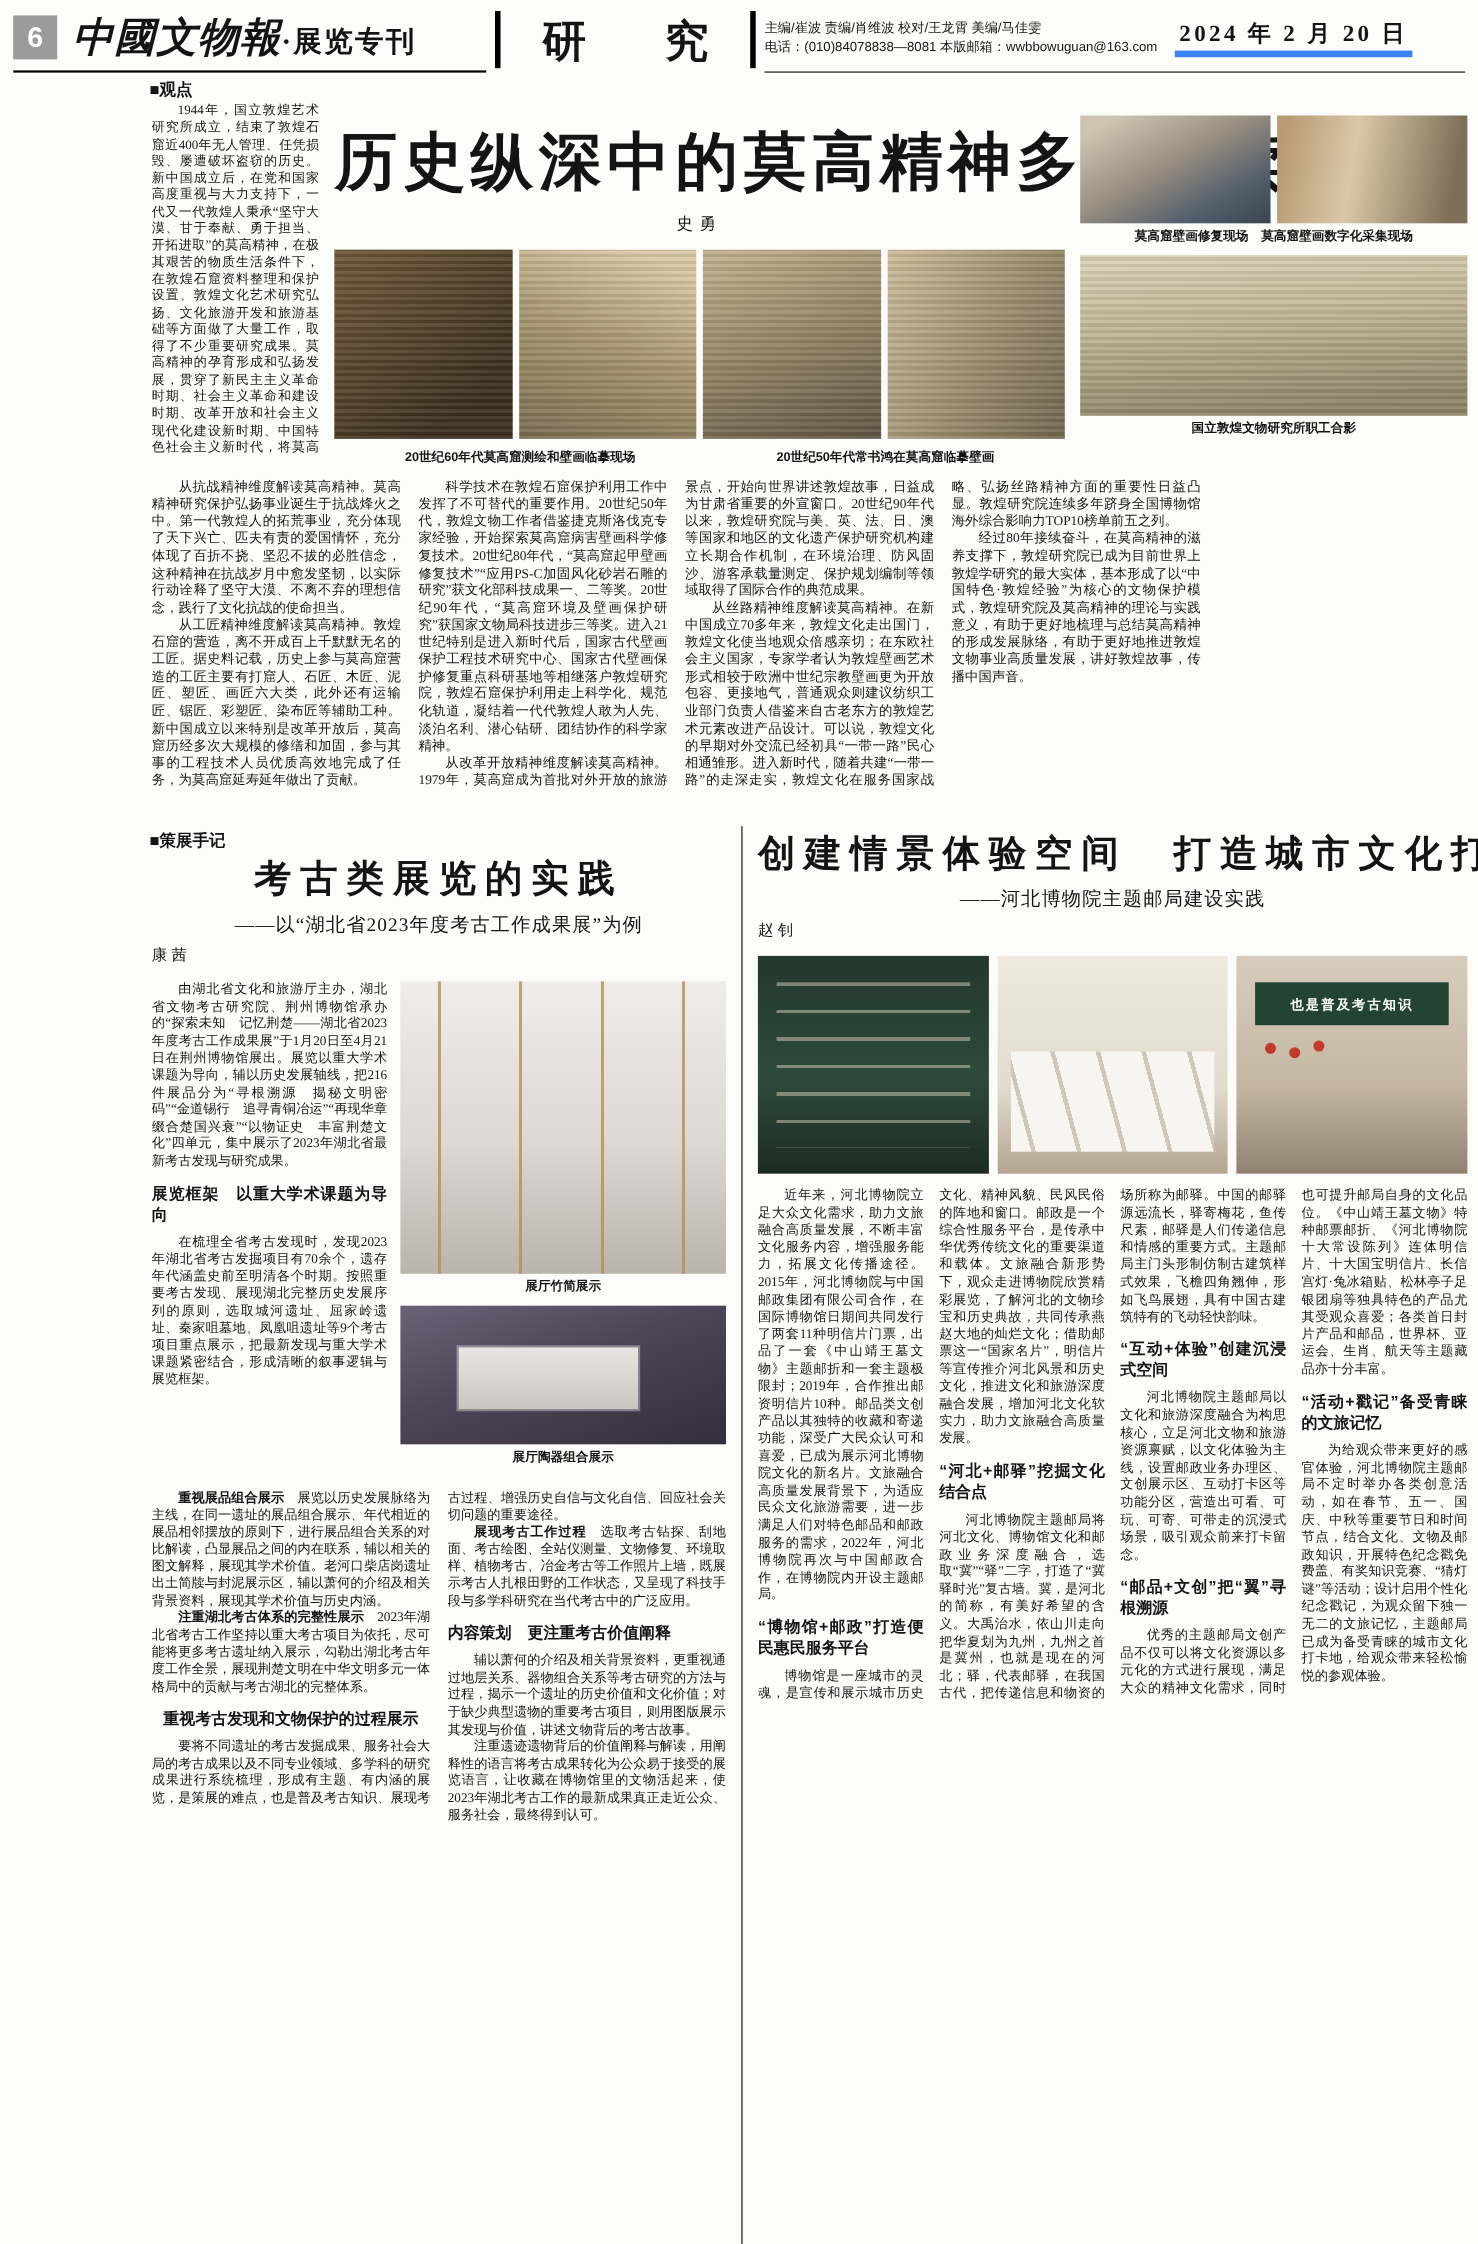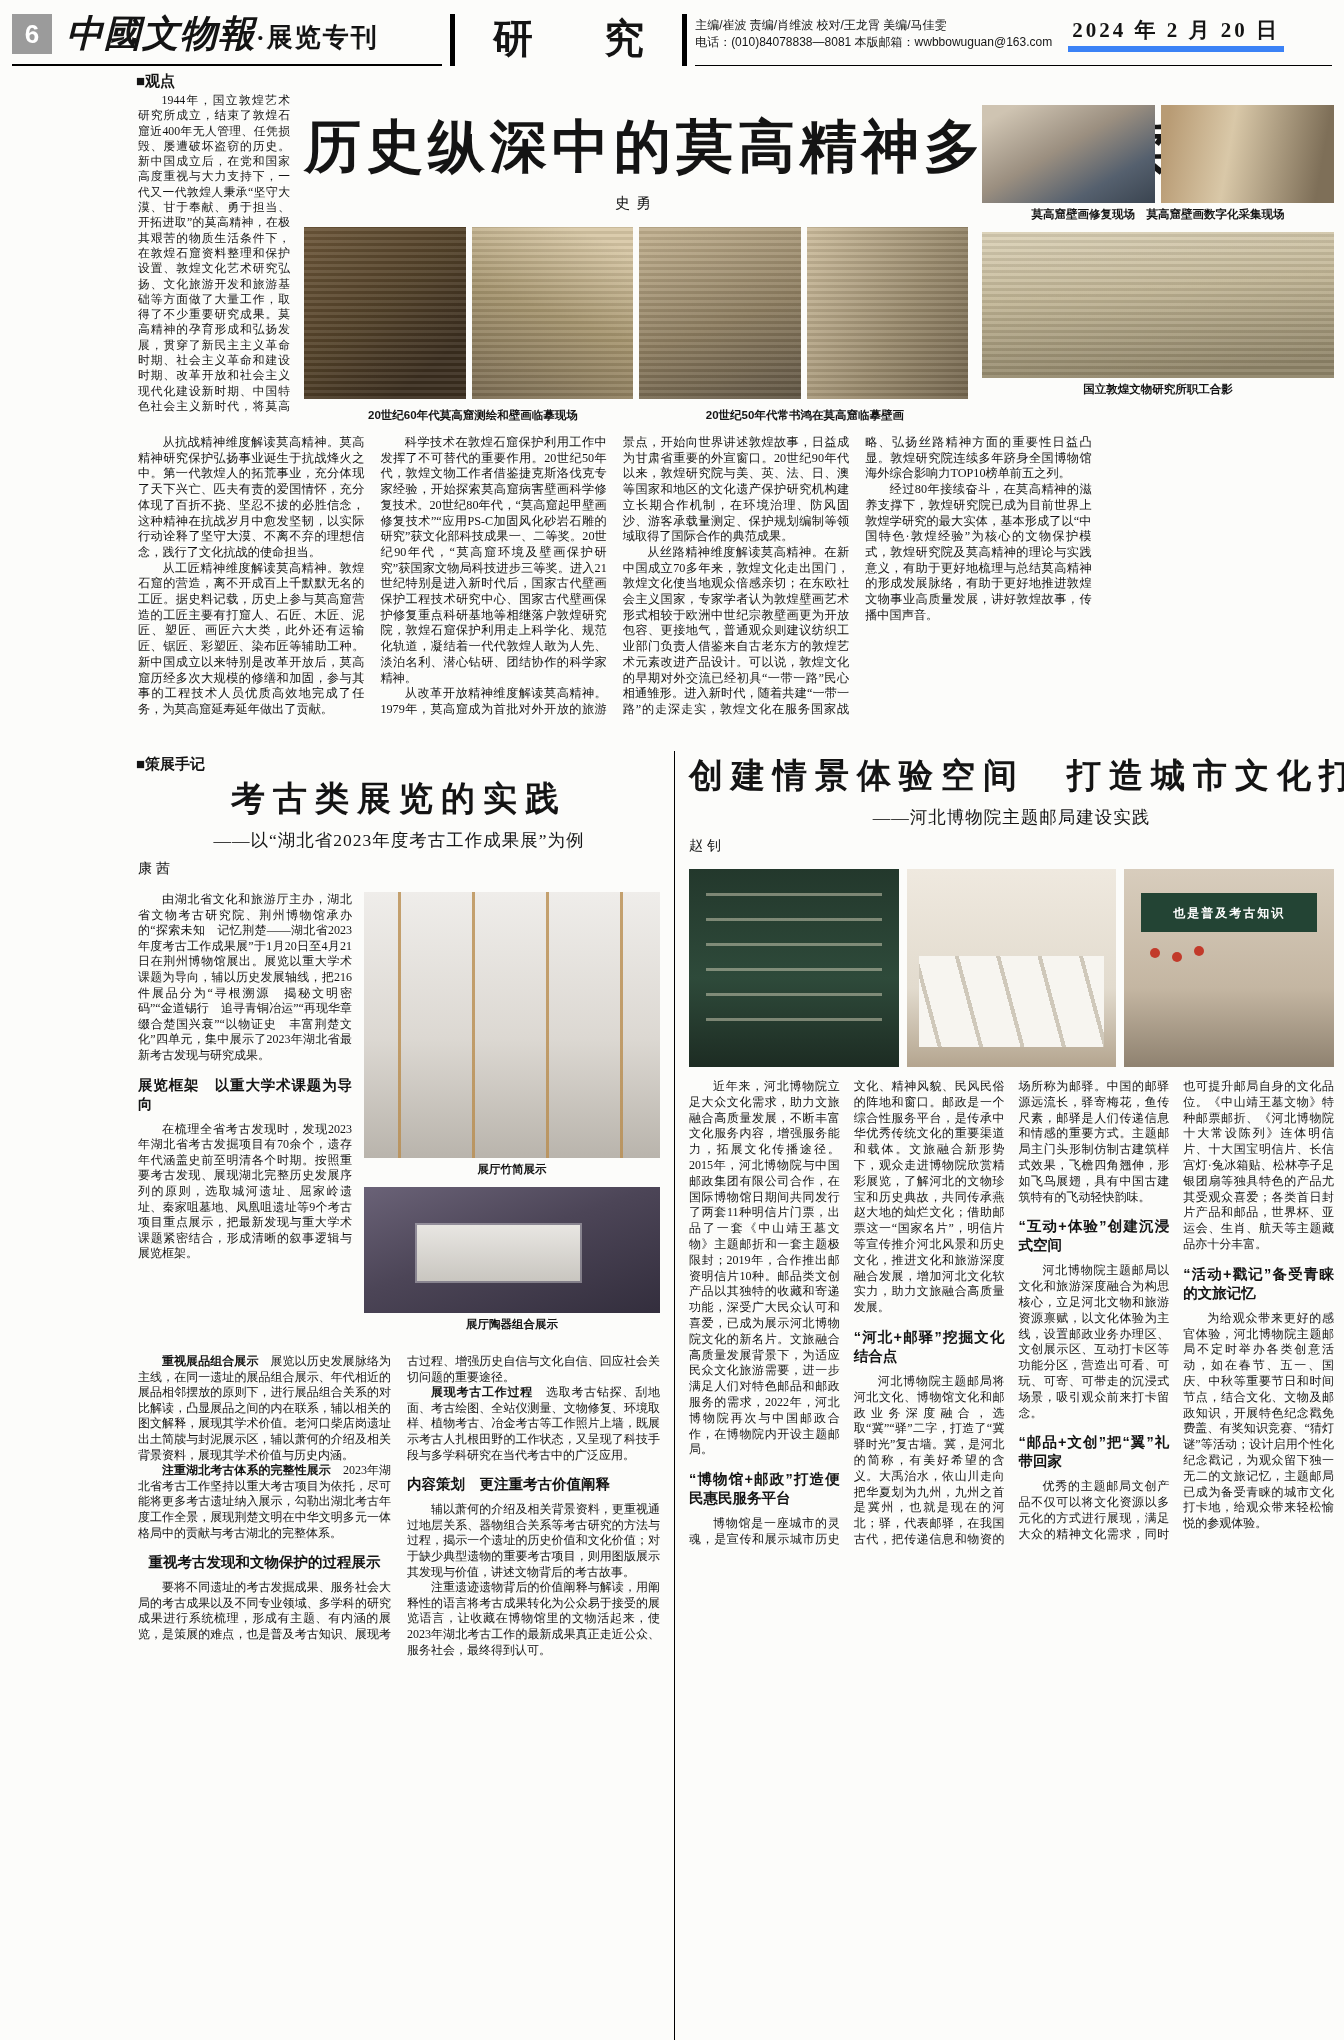--- a/index.html
+++ b/index.html
@@ -7,21 +7,21 @@
        font-family:"Liberation Serif","DejaVu Serif",serif;}
   .page{position:relative;width:1344px;height:2040px;}
   
   .hdr{display:flex;align-items:stretch;padding:10px 12px 0 12px;height:56px;}
   .hdr-left{display:flex;align-items:center;gap:14px;border-bottom:2px solid #000;
             padding-bottom:6px;width:430px;}
   .pgnum{width:40px;height:40px;background:#9b9b9b;color:#fff;font:bold 26px "Liberation Sans",sans-serif;
          display:flex;align-items:center;justify-content:center;}
   .masthead{font-weight:900;font-size:37px;letter-spacing:1px;font-style:italic;white-space:nowrap;}
   .edition{font-weight:700;font-size:26px;font-style:normal;letter-spacing:2px;}
-  .hdr-center{display:flex;align-items:flex-end;margin:0 8px;}
+  .hdr-center{display:flex;align-items:flex-start;margin:0 8px;}
   .vbar{width:5px;height:52px;background:#000;}
   .sect-title{font:900 40px "Liberation Sans",sans-serif;letter-spacing:30px;padding:0 8px 0 38px;white-space:nowrap;}
   .hdr-right{flex:1;display:flex;align-items:center;gap:16px;border-bottom:1px solid #000;padding-bottom:8px;}
   .credits{font:12px/17px "Liberation Sans",sans-serif;white-space:nowrap;}
   .dateline{font:bold 21px "Liberation Serif",serif;border-bottom:6px solid #3b82f6;
             padding:0 4px 2px 4px;white-space:nowrap;letter-spacing:3px;}
   
   .content{margin:6px 10px 0 138px;}
   .marker{font:bold 15px "Liberation Sans",sans-serif;margin:4px 0 2px -2px;}
   .just{text-align:justify;}
@@ -220,21 +220,21 @@
         </div>
 
         <div class="ra-body just">
           <p>近年来，河北博物院立足大众文化需求，助力文旅融合高质量发展，不断丰富文化服务内容，增强服务能力，拓展文化传播途径。2015年，河北博物院与中国邮政集团有限公司合作，在国际博物馆日期间共同发行了两套11种明信片门票，出品了一套《中山靖王墓文物》主题邮折和一套主题极限封；2019年，合作推出邮资明信片10种。邮品类文创产品以其独特的收藏和寄递功能，深受广大民众认可和喜爱，已成为展示河北博物院文化的新名片。文旅融合高质量发展背景下，为适应民众文化旅游需要，进一步满足人们对特色邮品和邮政服务的需求，2022年，河北博物院再次与中国邮政合作，在博物院内开设主题邮局。</p>
           <div class="h3">“博物馆+邮政”打造便民惠民服务平台</div>
           <p>博物馆是一座城市的灵魂，是宣传和展示城市历史文化、精神风貌、民风民俗的阵地和窗口。邮政是一个综合性服务平台，是传承中华优秀传统文化的重要渠道和载体。文旅融合新形势下，观众走进博物院欣赏精彩展览，了解河北的文物珍宝和历史典故，共同传承燕赵大地的灿烂文化；借助邮票这一“国家名片”，明信片等宣传推介河北风景和历史文化，推进文化和旅游深度融合发展，增加河北文化软实力，助力文旅融合高质量发展。</p>
           <div class="h3">“河北+邮驿”挖掘文化结合点</div>
           <p>河北博物院主题邮局将河北文化、博物馆文化和邮政业务深度融合，选取“冀”“驿”二字，打造了“冀驿时光”复古墙。冀，是河北的简称，有美好希望的含义。大禹治水，依山川走向把华夏划为九州，九州之首是冀州，也就是现在的河北；驿，代表邮驿，在我国古代，把传递信息和物资的场所称为邮驿。中国的邮驿源远流长，驿寄梅花，鱼传尺素，邮驿是人们传递信息和情感的重要方式。主题邮局主门头形制仿制古建筑样式效果，飞檐四角翘伸，形如飞鸟展翅，具有中国古建筑特有的飞动轻快韵味。</p>
           <div class="h3">“互动+体验”创建沉浸式空间</div>
           <p>河北博物院主题邮局以文化和旅游深度融合为构思核心，立足河北文物和旅游资源禀赋，以文化体验为主线，设置邮政业务办理区、文创展示区、互动打卡区等功能分区，营造出可看、可玩、可寄、可带走的沉浸式场景，吸引观众前来打卡留念。</p>
-          <div class="h3">“邮品+文创”把“翼”礼带回家</div>
+          <div class="h3">“邮品+文创”把“翼”寻根溯源</div>
           <p>优秀的主题邮局文创产品不仅可以将文化资源以多元化的方式进行展现，满足大众的精神文化需求，同时也可提升邮局自身的文化品位。《中山靖王墓文物》特种邮票邮折、《河北博物院十大常设陈列》连体明信片、十大国宝明信片、长信宫灯·兔冰箱贴、松林亭子足银团扇等独具特色的产品尤其受观众喜爱；各类首日封片产品和邮品，世界杯、亚运会、生肖、航天等主题藏品亦十分丰富。</p>
           <div class="h3">“活动+戳记”备受青睐的文旅记忆</div>
           <p>为给观众带来更好的感官体验，河北博物院主题邮局不定时举办各类创意活动，如在春节、五一、国庆、中秋等重要节日和时间节点，结合文化、文物及邮政知识，开展特色纪念戳免费盖、有奖知识竞赛、“猜灯谜”等活动；设计启用个性化纪念戳记，为观众留下独一无二的文旅记忆，主题邮局已成为备受青睐的城市文化打卡地，给观众带来轻松愉悦的参观体验。</p>
         </div>
       </div>
 
     </div>
   </div>
 </div>
 

